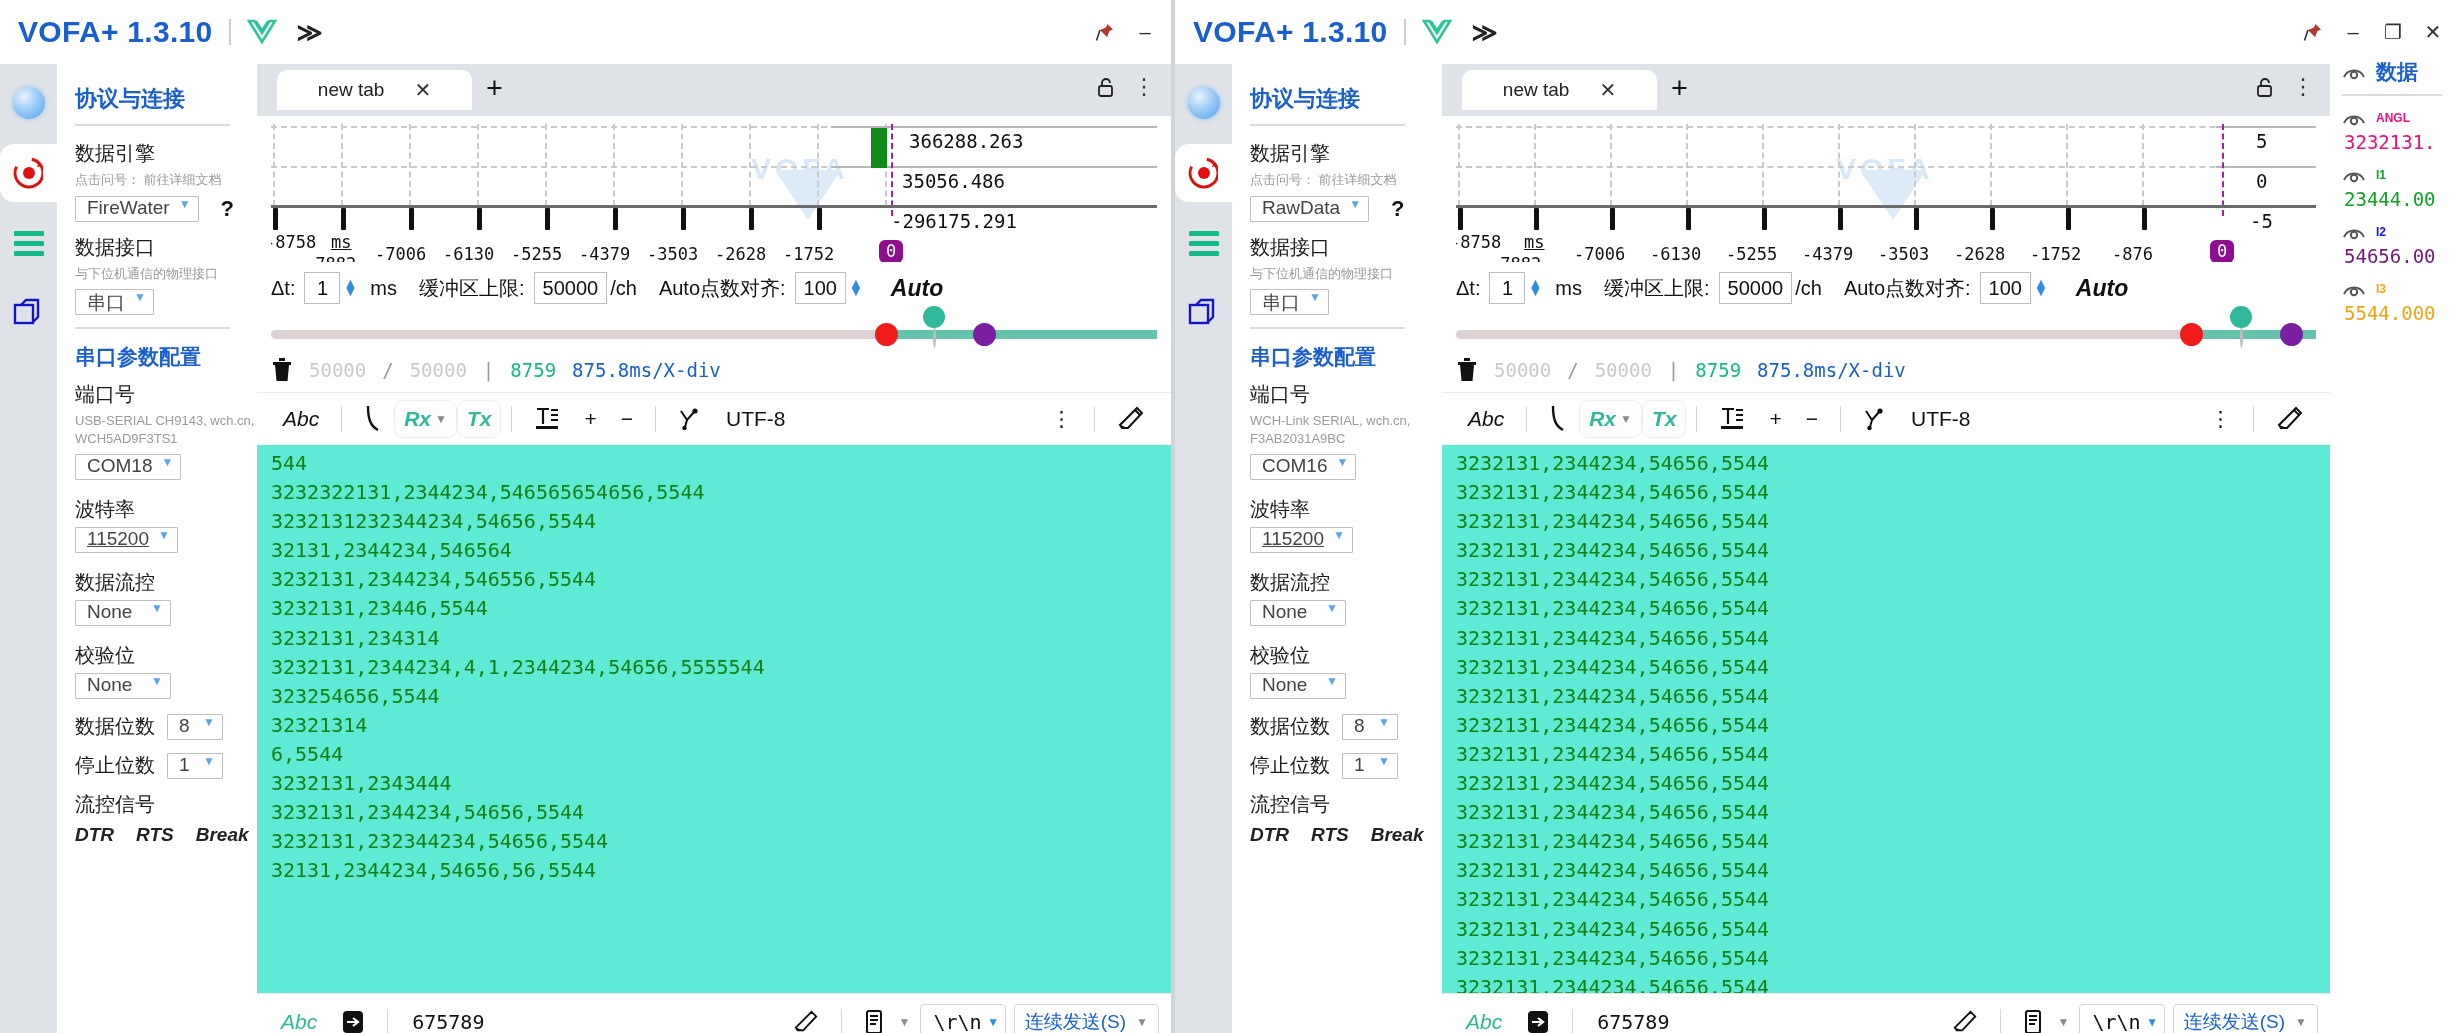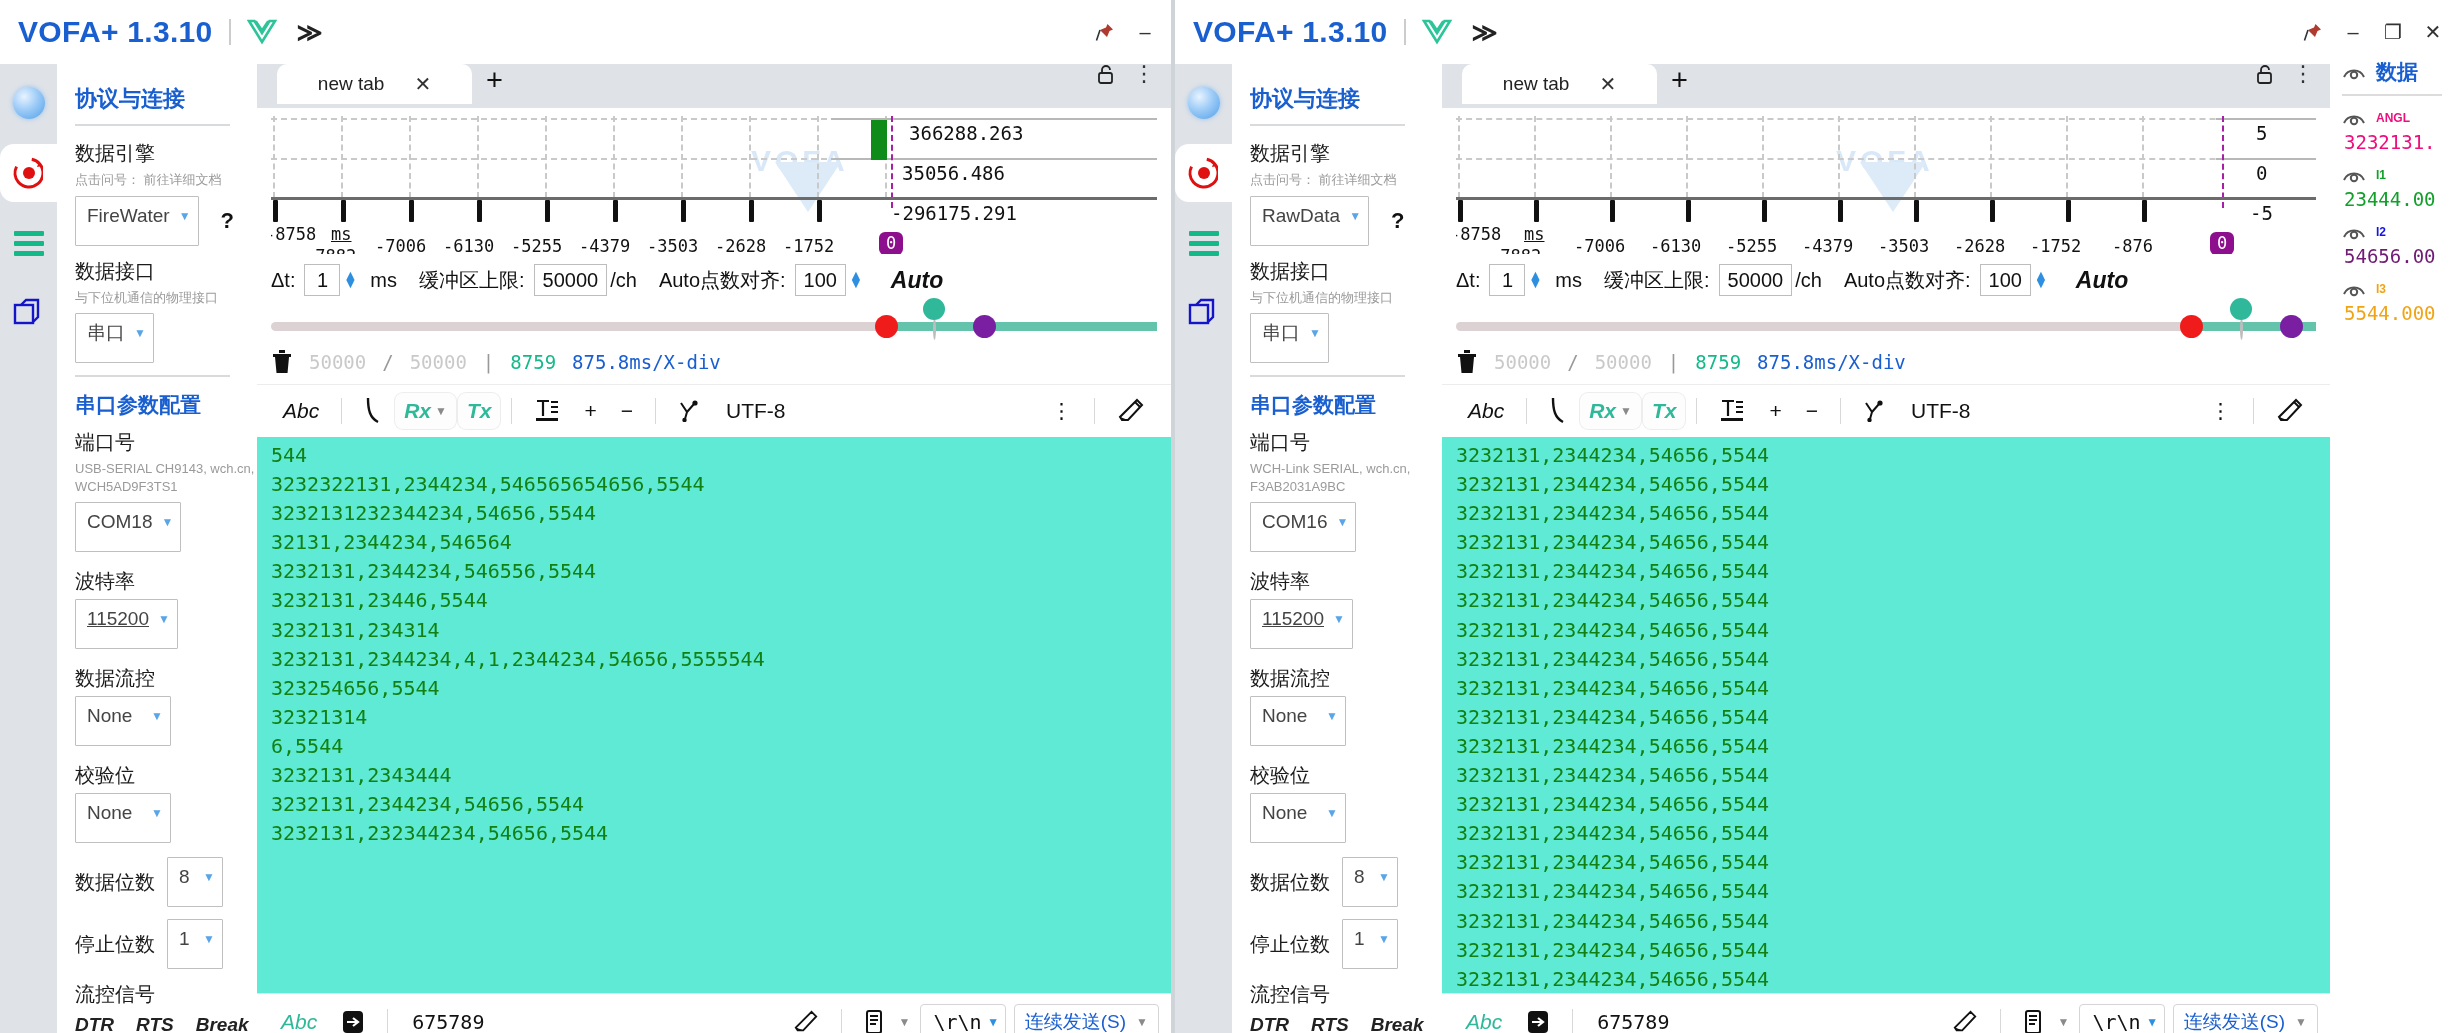--- a/index.html
+++ b/index.html
@@ -57,36 +57,36 @@
   
   .settings {
     width: 200px; flex: 0 0 200px; background: #ffffff; padding: 8px 0 0 18px;
     overflow: hidden; position: relative;
   }
   .sect-title { font-size: 22px; font-weight: bold; color: #1a5fd0; margin: 12px 0 10px; }
   .hr { height: 2px; background: #d8dadc; width: 155px; margin: 6px 0 14px; }
   .grp-label { font-size: 20px; color: #1b1b1b; margin: 0 0 4px; }
   .grp-hint { font-size: 13px; color: #9a9a9a; line-height: 1.35; margin-bottom: 7px; }
   .sel {
-    display: inline-flex; align-items: center; justify-content: space-between;
-    border: 1px solid #bfbfbf; background: #fff; height: 50px; padding: 0 7px 10px 11px;
+    display: inline-flex; justify-content: space-between;
+    border: 1px solid #bfbfbf; background: #fff; height: 26px; padding: 0 7px 10px 11px;
     font-size: 19px; color: #444; min-width: 96px; border-radius: 1px;
   }
   .sel .caret { color: #59a5e8; font-size: 12px; margin-left: 9px; }
   .sel.ul span.v { text-decoration: underline; }
   .row-inline { display: flex; align-items: center; gap: 12px; margin-bottom: 12px; }
   .qmark { font-size: 22px; font-weight: bold; color: #111; margin-left: 10px; }
   .mini-sel { min-width: 56px; }
   .signals { display: flex; gap: 22px; font-size: 19px; font-style: italic; font-weight: bold; color: #222; margin-top: 6px; }
 
   
   .main { flex: 1; background: #dfe3e8; display: flex; flex-direction: column; min-width: 0; }
 
   
-  .tabstrip { height: 44px; display: flex; align-items: flex-start; padding-left: 20px; position: relative; }
+  .tabstrip { height: 52px; display: flex; align-items: center; padding-left: 20px; position: relative; }
   .tab {
     background: #ffffff; border-radius: 10px 10px 0 0; height: 40px; min-width: 195px;
     display: flex; align-items: center; justify-content: center; gap: 30px;
     padding: 0 16px; font-size: 19px; color: #222;
   }
   .tab .x { font-size: 20px; color: #333; font-weight: 500; }
   .plus { font-size: 29px; color: #111; margin: 0 0 4px 14px; font-weight: 500; }
   .tab-right { margin-left: auto; display: flex; align-items: center; gap: 18px; padding: 0 16px 6px 0; }
   .lock-icon { width: 18px; height: 20px; position: relative; }
   .dots-v { font-size: 22px; color: #333; line-height: .6; letter-spacing: 0; }
@@ -495,20 +495,21 @@
           <div>3232131,2344234,546556,5544</div>
           <div>3232131,23446,5544</div>
           <div>3232131,234314</div>
           <div>3232131,2344234,4,1,2344234,54656,5555544</div>
           <div>323254656,5544</div>
           <div>32321314</div>
           <div>6,5544</div>
           <div>3232131,2343444</div>
           <div>3232131,2344234,54656,5544</div>
           <div>3232131,232344234,54656,5544</div>
+          <div>32131,2344234,54656,56,5544</div>
         </div>
 
         <div class="sendbar">
           <span class="tb-item abc" style="color:#2fb99a">Abc</span>
           <span class="tb-item">
             <svg width="24" height="26" viewBox="0 0 24 26">
                 <rect x="2" y="2" width="20" height="22" rx="4" fill="#111"></rect>
                 <path d="M6 13 H16 M12 9 L17 13 L12 17" stroke="#fff" stroke-width="2.2" fill="none"></path>
               </svg>
           </span>

